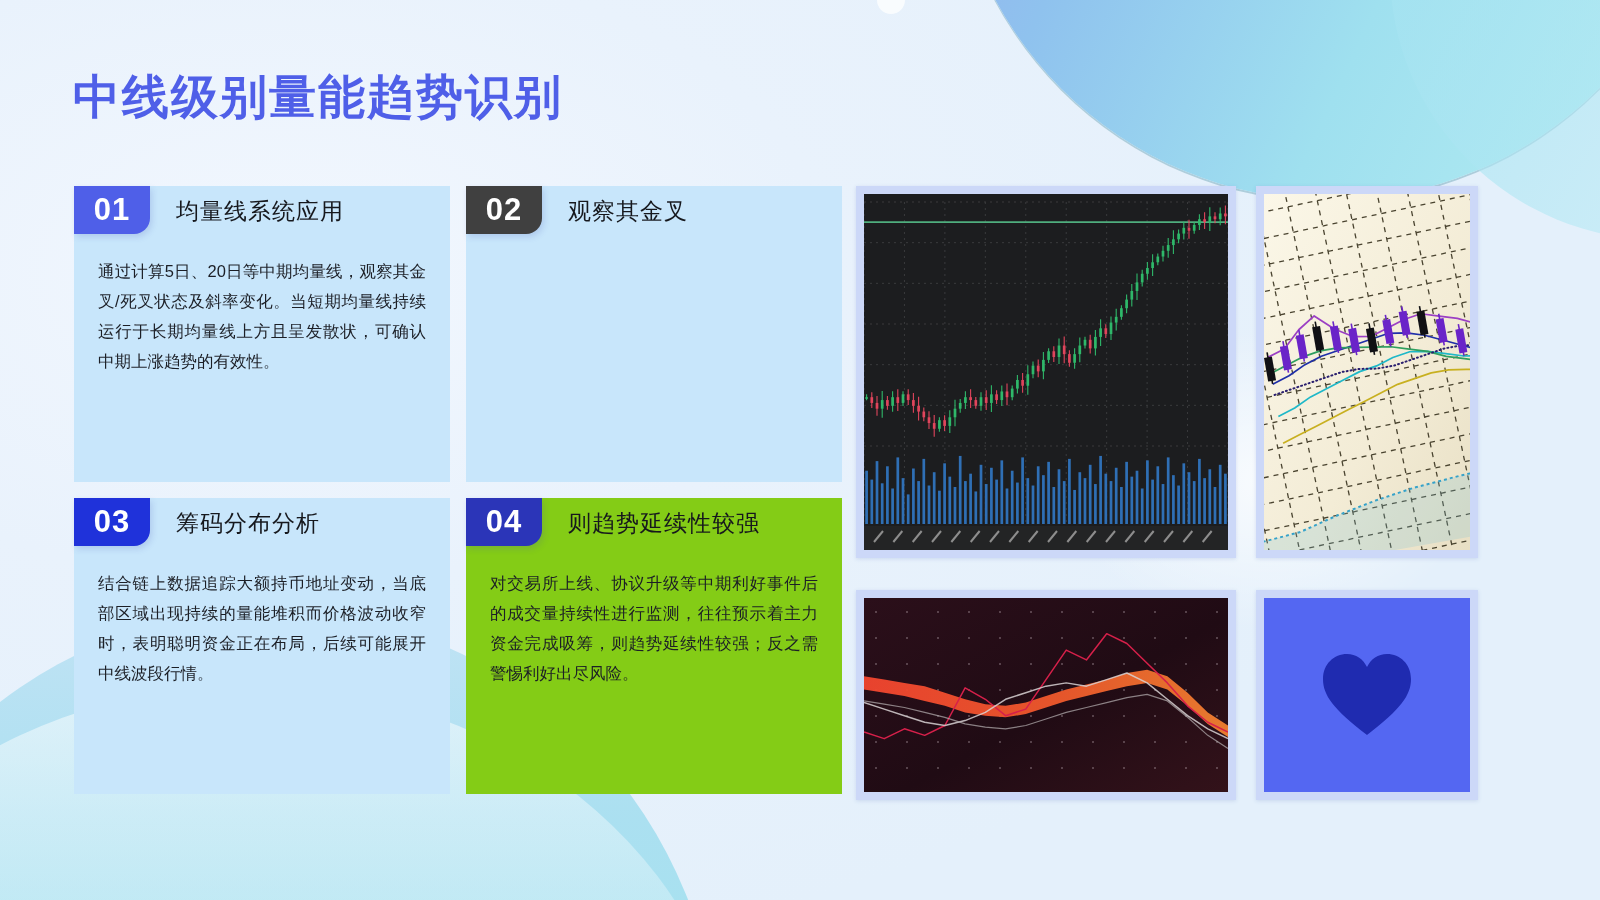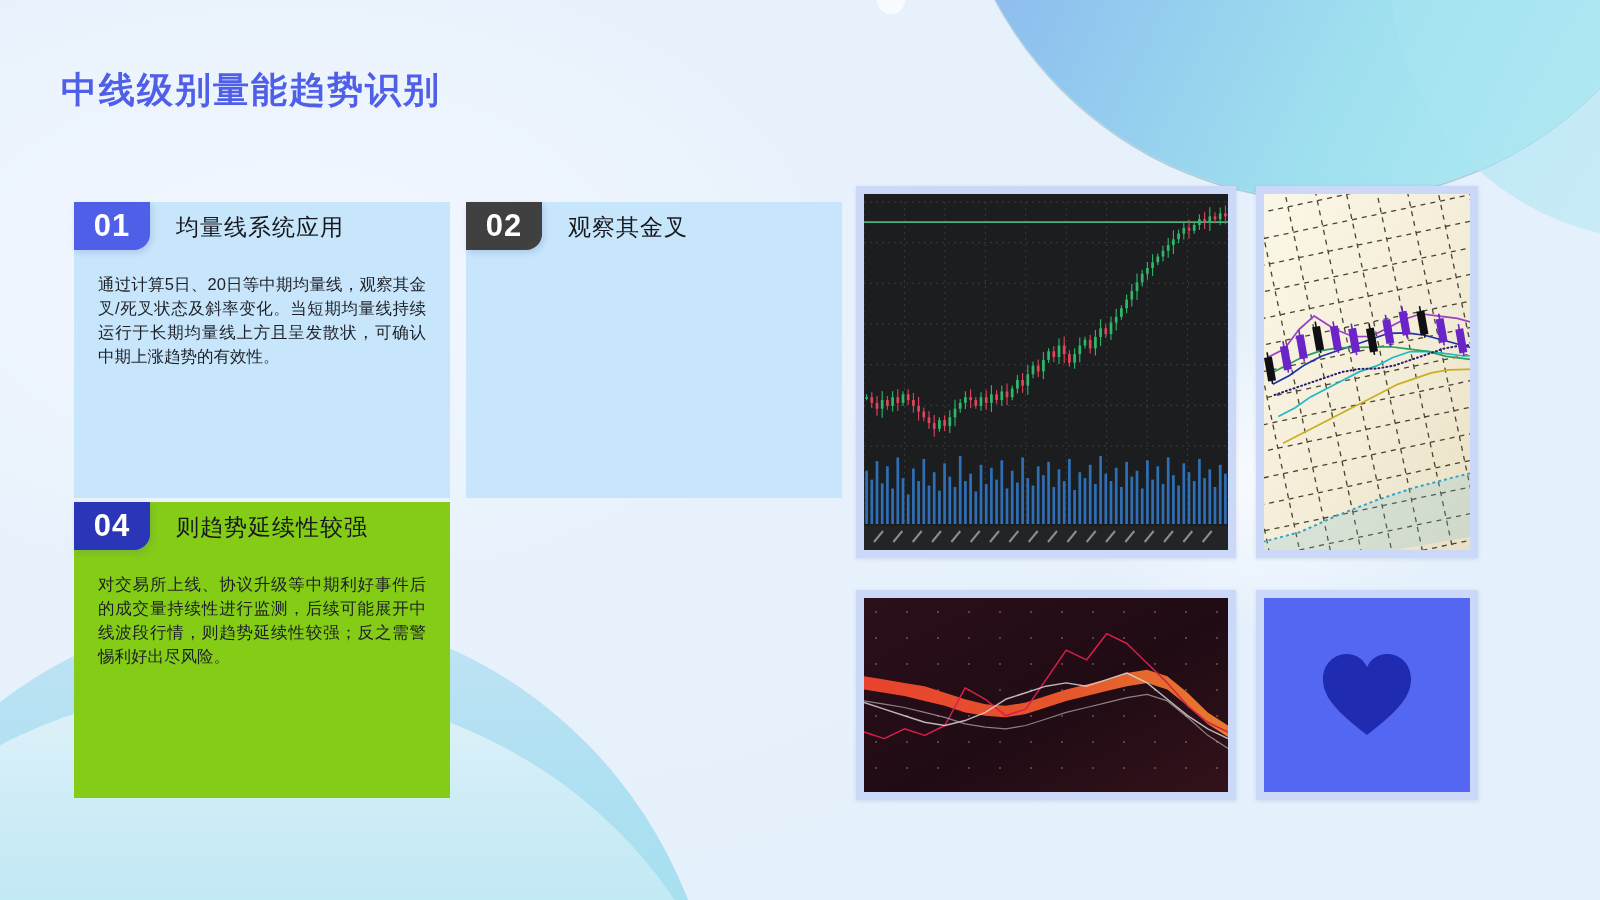--- a/index.html
+++ b/index.html
@@ -54,35 +54,35 @@
   .bg-glow {
     position:absolute; right:120px; top:330px;
     width:420px; height:300px; border-radius:50%;
     background:radial-gradient(closest-side,rgba(255,255,255,.75),rgba(255,255,255,0));
   }
 
   
   .page { position:relative; z-index:2; width:1600px; height:900px; }
 
   .title {
-    position:absolute; left:61px; top:66px;
-    font-size:36px; font-weight:bold;
+    position:absolute; left:73px; top:66px;
+    font-size:47px; font-weight:bold;
     letter-spacing:2px;
     color:#4f5fe8;
     white-space:nowrap;
   }
 
   
   .cards {
-    position:absolute; left:74px; top:202px;
+    position:absolute; left:74px; top:186px;
     width:768px; height:614px;
     display:grid;
     grid-template-columns:376px 376px;
     grid-template-rows:296px 296px;
-    gap:4px 16px;
+    gap:16px 16px;
   }
   .card {
     position:relative;
     background:#c8e6fb;
     padding:0;
   }
   .card-head { display:flex; align-items:flex-start; }
   .badge {
     width:76px; height:48px;
     border-radius:0 0 16px 0;
@@ -94,21 +94,21 @@
     box-shadow:2px 3px 6px rgba(60,80,180,.18);
   }
   .card-title {
     margin-left:26px; margin-top:10px;
     font-size:23px; font-weight:normal; color:#16181d;
     letter-spacing:1px;
   }
   .card-body {
     margin:22px 24px 0 24px;
     font-size:16.5px;
-    line-height:24px;
+    line-height:30px;
     color:#1c1f26;
     text-align:justify;
   }
 
   
   .media { position:absolute; left:856px; top:186px; }
   .frame {
     position:absolute;
     background:#ccd8f8;
     padding:8px;
@@ -156,27 +156,34 @@
       <div class="card-body">通过计算5日、20日等中期均量线，观察其金叉/死叉状态及斜率变化。当短期均量线持续运行于长期均量线上方且呈发散状，可确认中期上涨趋势的有效性。</div>
     </div>
 
     <div class="card" style="background: rgb(200, 230, 251);">
       <div class="card-head">
         <div class="badge" id="badge-02" style="background: #404040;">02</div>
         <div class="card-title">观察其金叉</div>
       </div>
     </div>
 
+    <div class="card" style="background: rgb(200, 230, 251);">
+      <div class="card-head">
+        <div class="badge" id="badge-03" style="background: rgb(31, 50, 218);">03</div>
+        <div class="card-title">筹码分布分析</div>
+      </div>
+      <div class="card-body">结合链上数据追踪大额持币地址变动，当底部区域出现持续的量能堆积而价格波动收窄时，表明聪明资金正在布局，后续可能展开中线波段行情。</div>
+    </div>
 
     <div class="card" style="background: #84cc16;">
       <div class="card-head">
         <div class="badge" id="badge-04" style="background: rgb(43, 53, 184);">04</div>
         <div class="card-title">则趋势延续性较强</div>
       </div>
-      <div class="card-body">对交易所上线、协议升级等中期利好事件后的成交量持续性进行监测，后续可能展开中线波段行情，则趋势延续性较强；反之需警惕利好出尽风险。</div>
+      <div class="card-body">对交易所上线、协议升级等中期利好事件后的成交量持续性进行监测，往往预示着主力资金完成吸筹，则趋势延续性较强；反之需警惕利好出尽风险。</div>
     </div>
 
   </div>
 
   <div class="media">
 
     <div class="frame" id="frame-candles" style="background: rgb(204, 216, 248);">
       <div class="inner">
         <svg id="svg-candles" viewBox="0 0 364 356" width="364" height="356">
             <rect x="0" y="0" width="364" height="356" fill="#1c1d1f"></rect>

